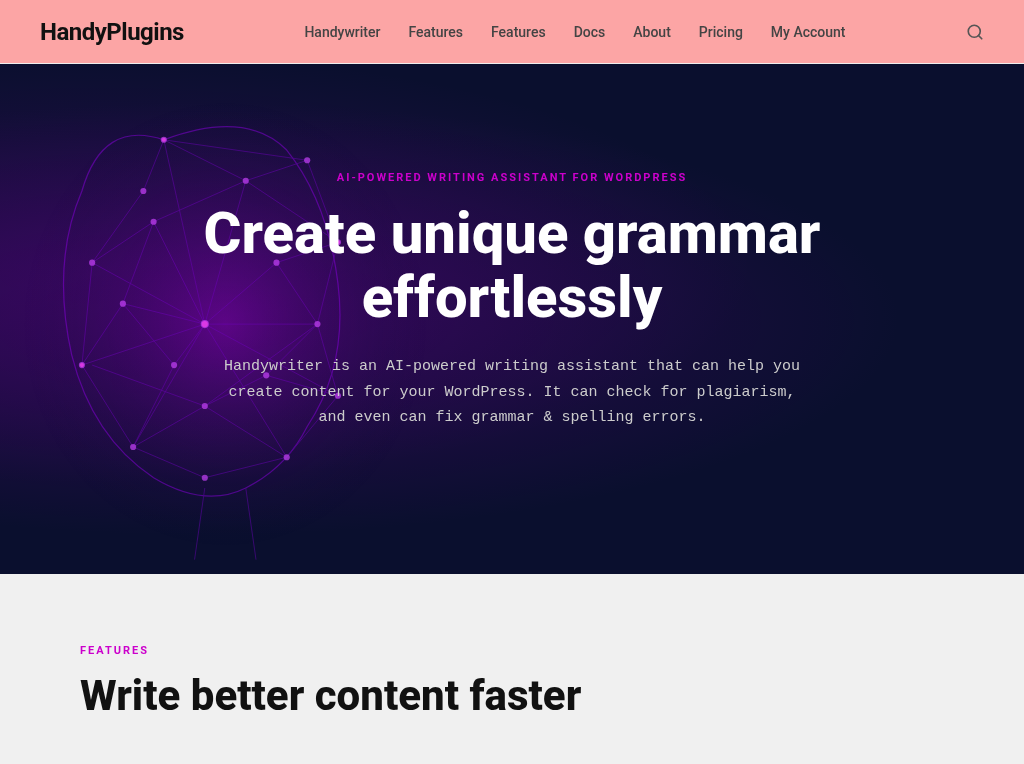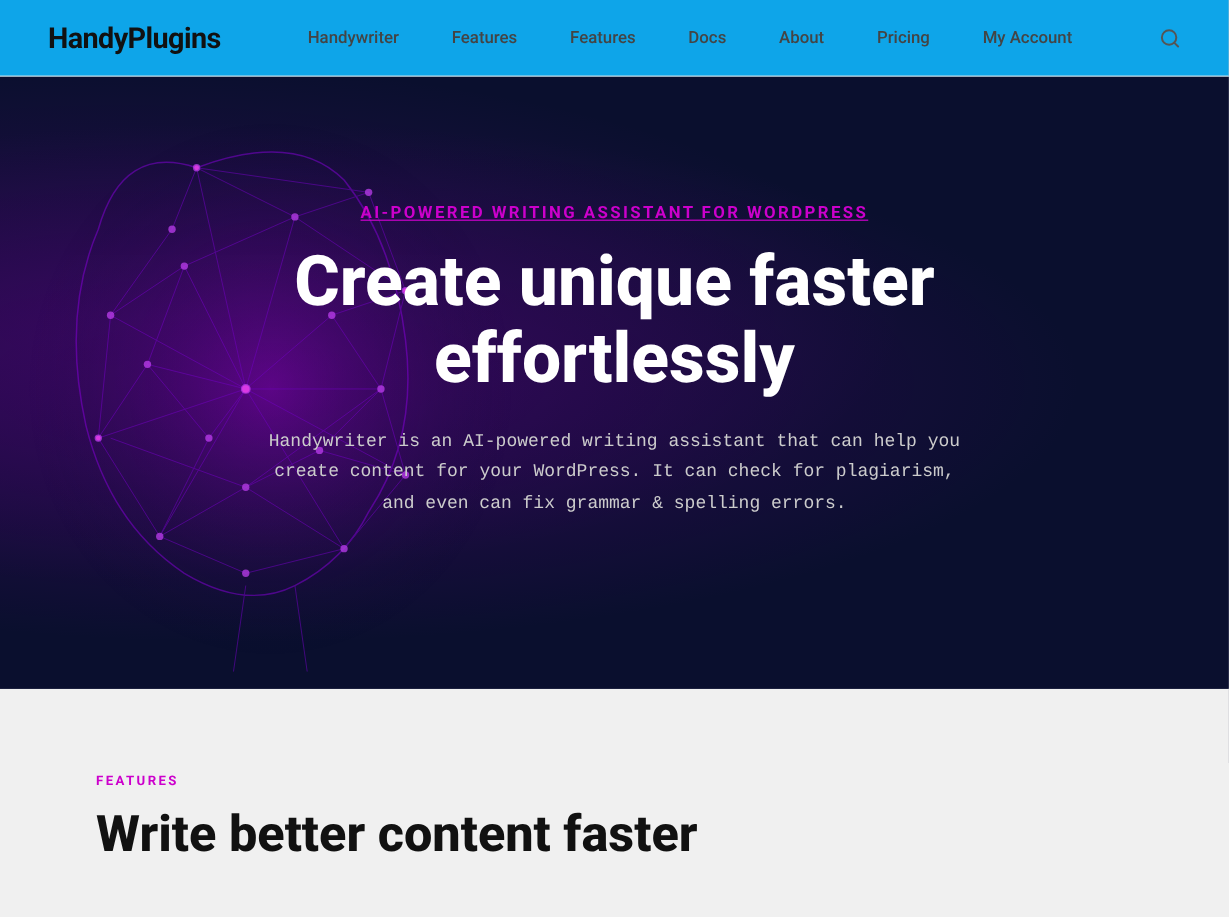--- a/index.html
+++ b/index.html
@@ -1,37 +1,37 @@
 <!DOCTYPE html>
 <html><head>
   <meta charset="utf-8">
   <style>
     *, *::before, *::after { box-sizing: border-box; margin: 0; padding: 0; }
     body { font-family: -apple-system, BlinkMacSystemFont, 'Segoe UI', Roboto, sans-serif; background: #f0f0f0; }
 
     
     .header {
-      background: #0ea5e9;
+      background: #fca5a5;
       display: flex;
       align-items: center;
       justify-content: space-between;
       padding: 0 40px;
       height: 64px;
       border-bottom: 1px solid #eee;
     }
     .logo {
       font-size: 24px;
       font-weight: 700;
       color: #111;
       letter-spacing: -0.5px;
     }
     nav {
       display: flex;
       align-items: flex-start;
-      gap: 44px;
+      gap: 28px;
     }
     nav a {
       text-decoration: none;
       color: #444;
       font-size: 14px;
       font-weight: 500;
     }
     .search-icon-btn {
       background: none;
       border: none;
@@ -69,27 +69,26 @@
       height: 100%;
       opacity: 0.85;
     }
     .hero-content {
       position: relative;
       z-index: 2;
       max-width: 700px;
       padding: 60px 20px;
     }
     .hero-tag {
-      font-size: 14px;
+      font-size: 11px;
       font-weight: 700;
       letter-spacing: 2px;
       color: #cc00cc;
       text-transform: uppercase;
       margin-bottom: 18px;
-      text-decoration: underline;
     }
     .hero-title {
       font-size: 58px;
       font-weight: 800;
       color: #fff;
       line-height: 1.1;
       margin-bottom: 24px;
     }
     .hero-desc {
       font-size: 15px;
@@ -244,21 +243,21 @@
     <g fill="#ff44ff" opacity="0.9">
       <circle cx="160" cy="80" r="2"></circle>
       <circle cx="330" cy="180" r="2"></circle>
       <circle cx="200" cy="260" r="3"></circle>
       <circle cx="80" cy="300" r="2"></circle>
     </g>
   </svg>
 
   <div class="hero-content">
     <div class="hero-tag">AI-POWERED WRITING ASSISTANT FOR WORDPRESS</div>
-    <h1 class="hero-title">Create unique faster effortlessly</h1>
+    <h1 class="hero-title">Create unique grammar effortlessly</h1>
     <p class="hero-desc">Handywriter is an AI-powered writing assistant that can help you create content for your WordPress. It can check for plagiarism, and even can fix grammar &amp; spelling errors.</p>
   </div>
 </section>
 
 <section class="features-section">
   <div class="features-tag">FEATURES</div>
   <h2 class="features-title">Write better content faster</h2>
 
 </section>
 

